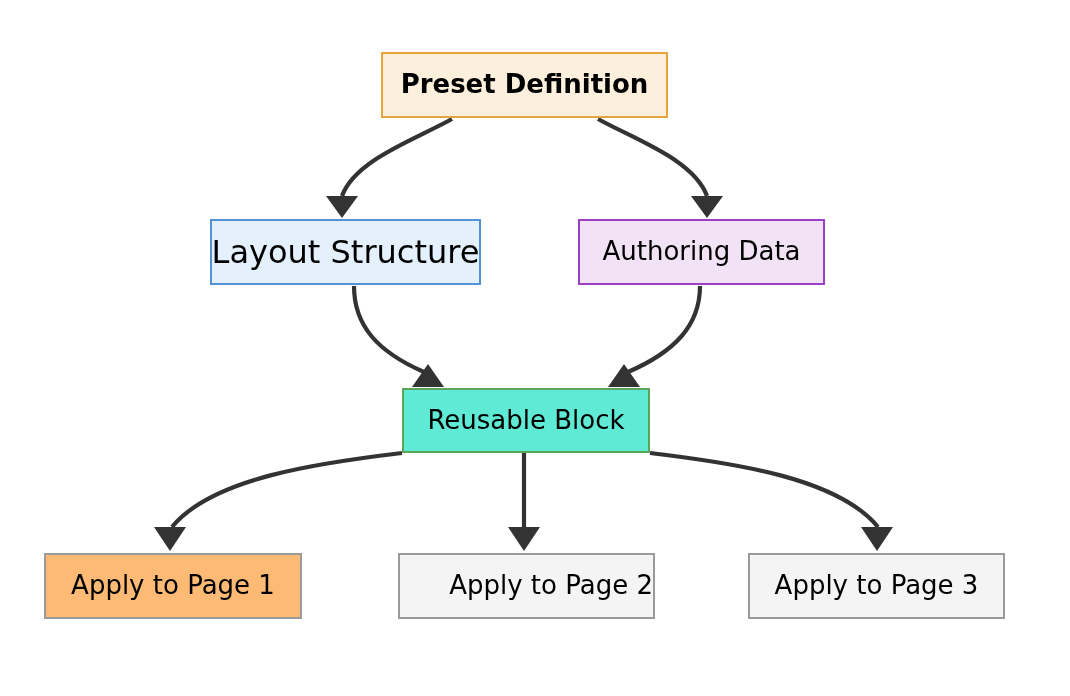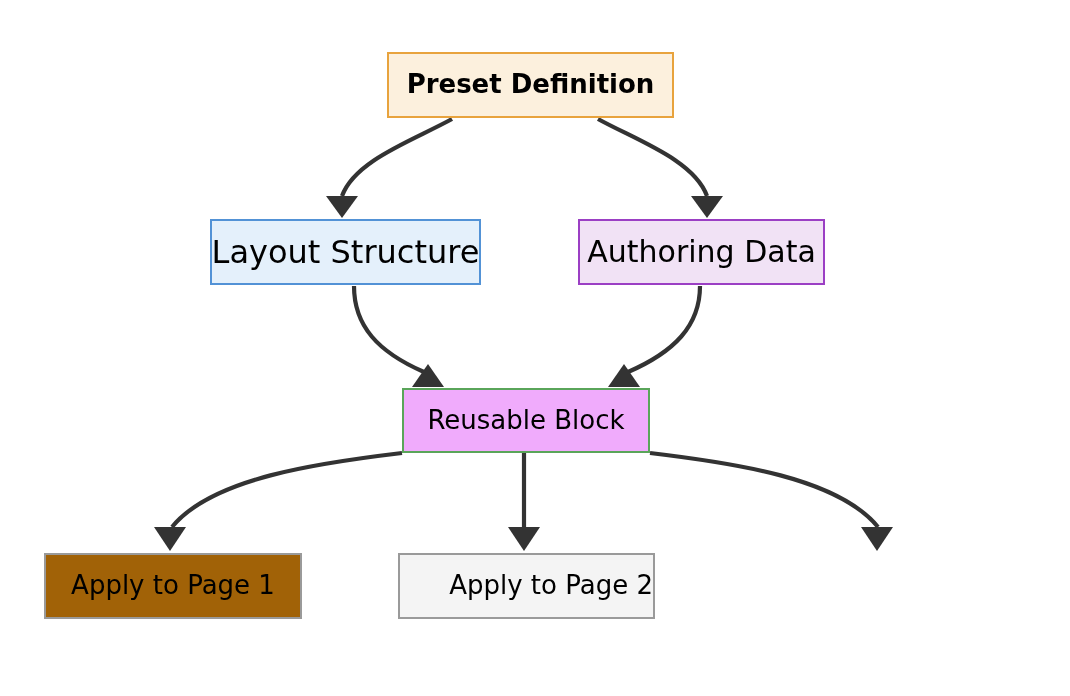--- a/index.html
+++ b/index.html
@@ -78,21 +78,21 @@
   }
 
   
   #node-authoring-data {
     left: 578px;
     top: 219px;
     width: 247px;
     height: 66px;
     background: #f1e2f5;
     border: 2px solid #9b3fc4;
-    font-size: 30px;
+    font-size: 26px;
     font-weight: normal;
   }
 
   
   #node-reusable-block {
     left: 402px;
     top: 388px;
     width: 248px;
     height: 65px;
     background: #e5f2e3;
@@ -136,38 +136,41 @@
     <path class="edge-path" d="M 402 453 C 318 463, 212 478, 172 527" style="stroke: rgb(51, 51, 51);"></path>
     <polygon class="arrow-head" points="154,527 186,527, 170,551" style="fill: rgb(51, 51, 51);"></polygon>
 
     <path class="edge-path" d="M 524 453 L 524 527" style="stroke: rgb(51, 51, 51);"></path>
     <polygon class="arrow-head" points="508,527 540,527, 524,551" style="fill: rgb(51, 51, 51);"></polygon>
 
     <path class="edge-path" d="M 650 453 C 734 463, 838 478, 878 527" style="stroke: rgb(51, 51, 51);"></path>
     <polygon class="arrow-head" points="861,527 893,527, 877,551" style="fill: rgb(51, 51, 51);"></polygon>
   </svg>
 
-  <div class="node" id="node-preset-definition" style="background: rgb(252, 240, 221); border-color: rgb(232, 163, 61); font-weight: bold; margin-left: 6px;">
+  <div class="node" id="node-preset-definition" style="background: rgb(252, 240, 221); border-color: rgb(232, 163, 61); font-weight: bold;">
     <span class="node-label">Preset Definition</span>
   </div>
 
   <div class="node" id="node-layout-structure" style="background: rgb(228, 240, 251); border-color: rgb(82, 146, 214);">
     <span class="node-label">Layout Structure</span>
   </div>
 
   <div class="node" id="node-authoring-data" style="background: rgb(241, 226, 245); border-color: rgb(155, 63, 196);">
     <span class="node-label">Authoring Data</span>
   </div>
 
-  <div class="node" id="node-reusable-block" style="background: #f0abfc; border-color: rgb(90, 165, 90);">
+  <div class="node" id="node-reusable-block" style="background: #5eead4; border-color: rgb(90, 165, 90);">
     <span class="node-label">Reusable Block</span>
   </div>
 
-  <div class="node node-apply" id="node-apply-page-1" style="background: #a16207; border-color: rgb(154, 154, 154);">
+  <div class="node node-apply" id="node-apply-page-1" style="background: #fdba74; border-color: rgb(154, 154, 154);">
     <span class="node-label">Apply to Page 1</span>
   </div>
 
   <div class="node node-apply" id="node-apply-page-2" style="background: rgb(244, 244, 244); border-color: rgb(154, 154, 154); justify-content: flex-end;">
     <span class="node-label">Apply to Page 2</span>
   </div>
 
+  <div class="node node-apply" id="node-apply-page-3" style="background: rgb(244, 244, 244); border-color: rgb(154, 154, 154);">
+    <span class="node-label">Apply to Page 3</span>
+  </div>
 
 </div>
 
 </body></html>

